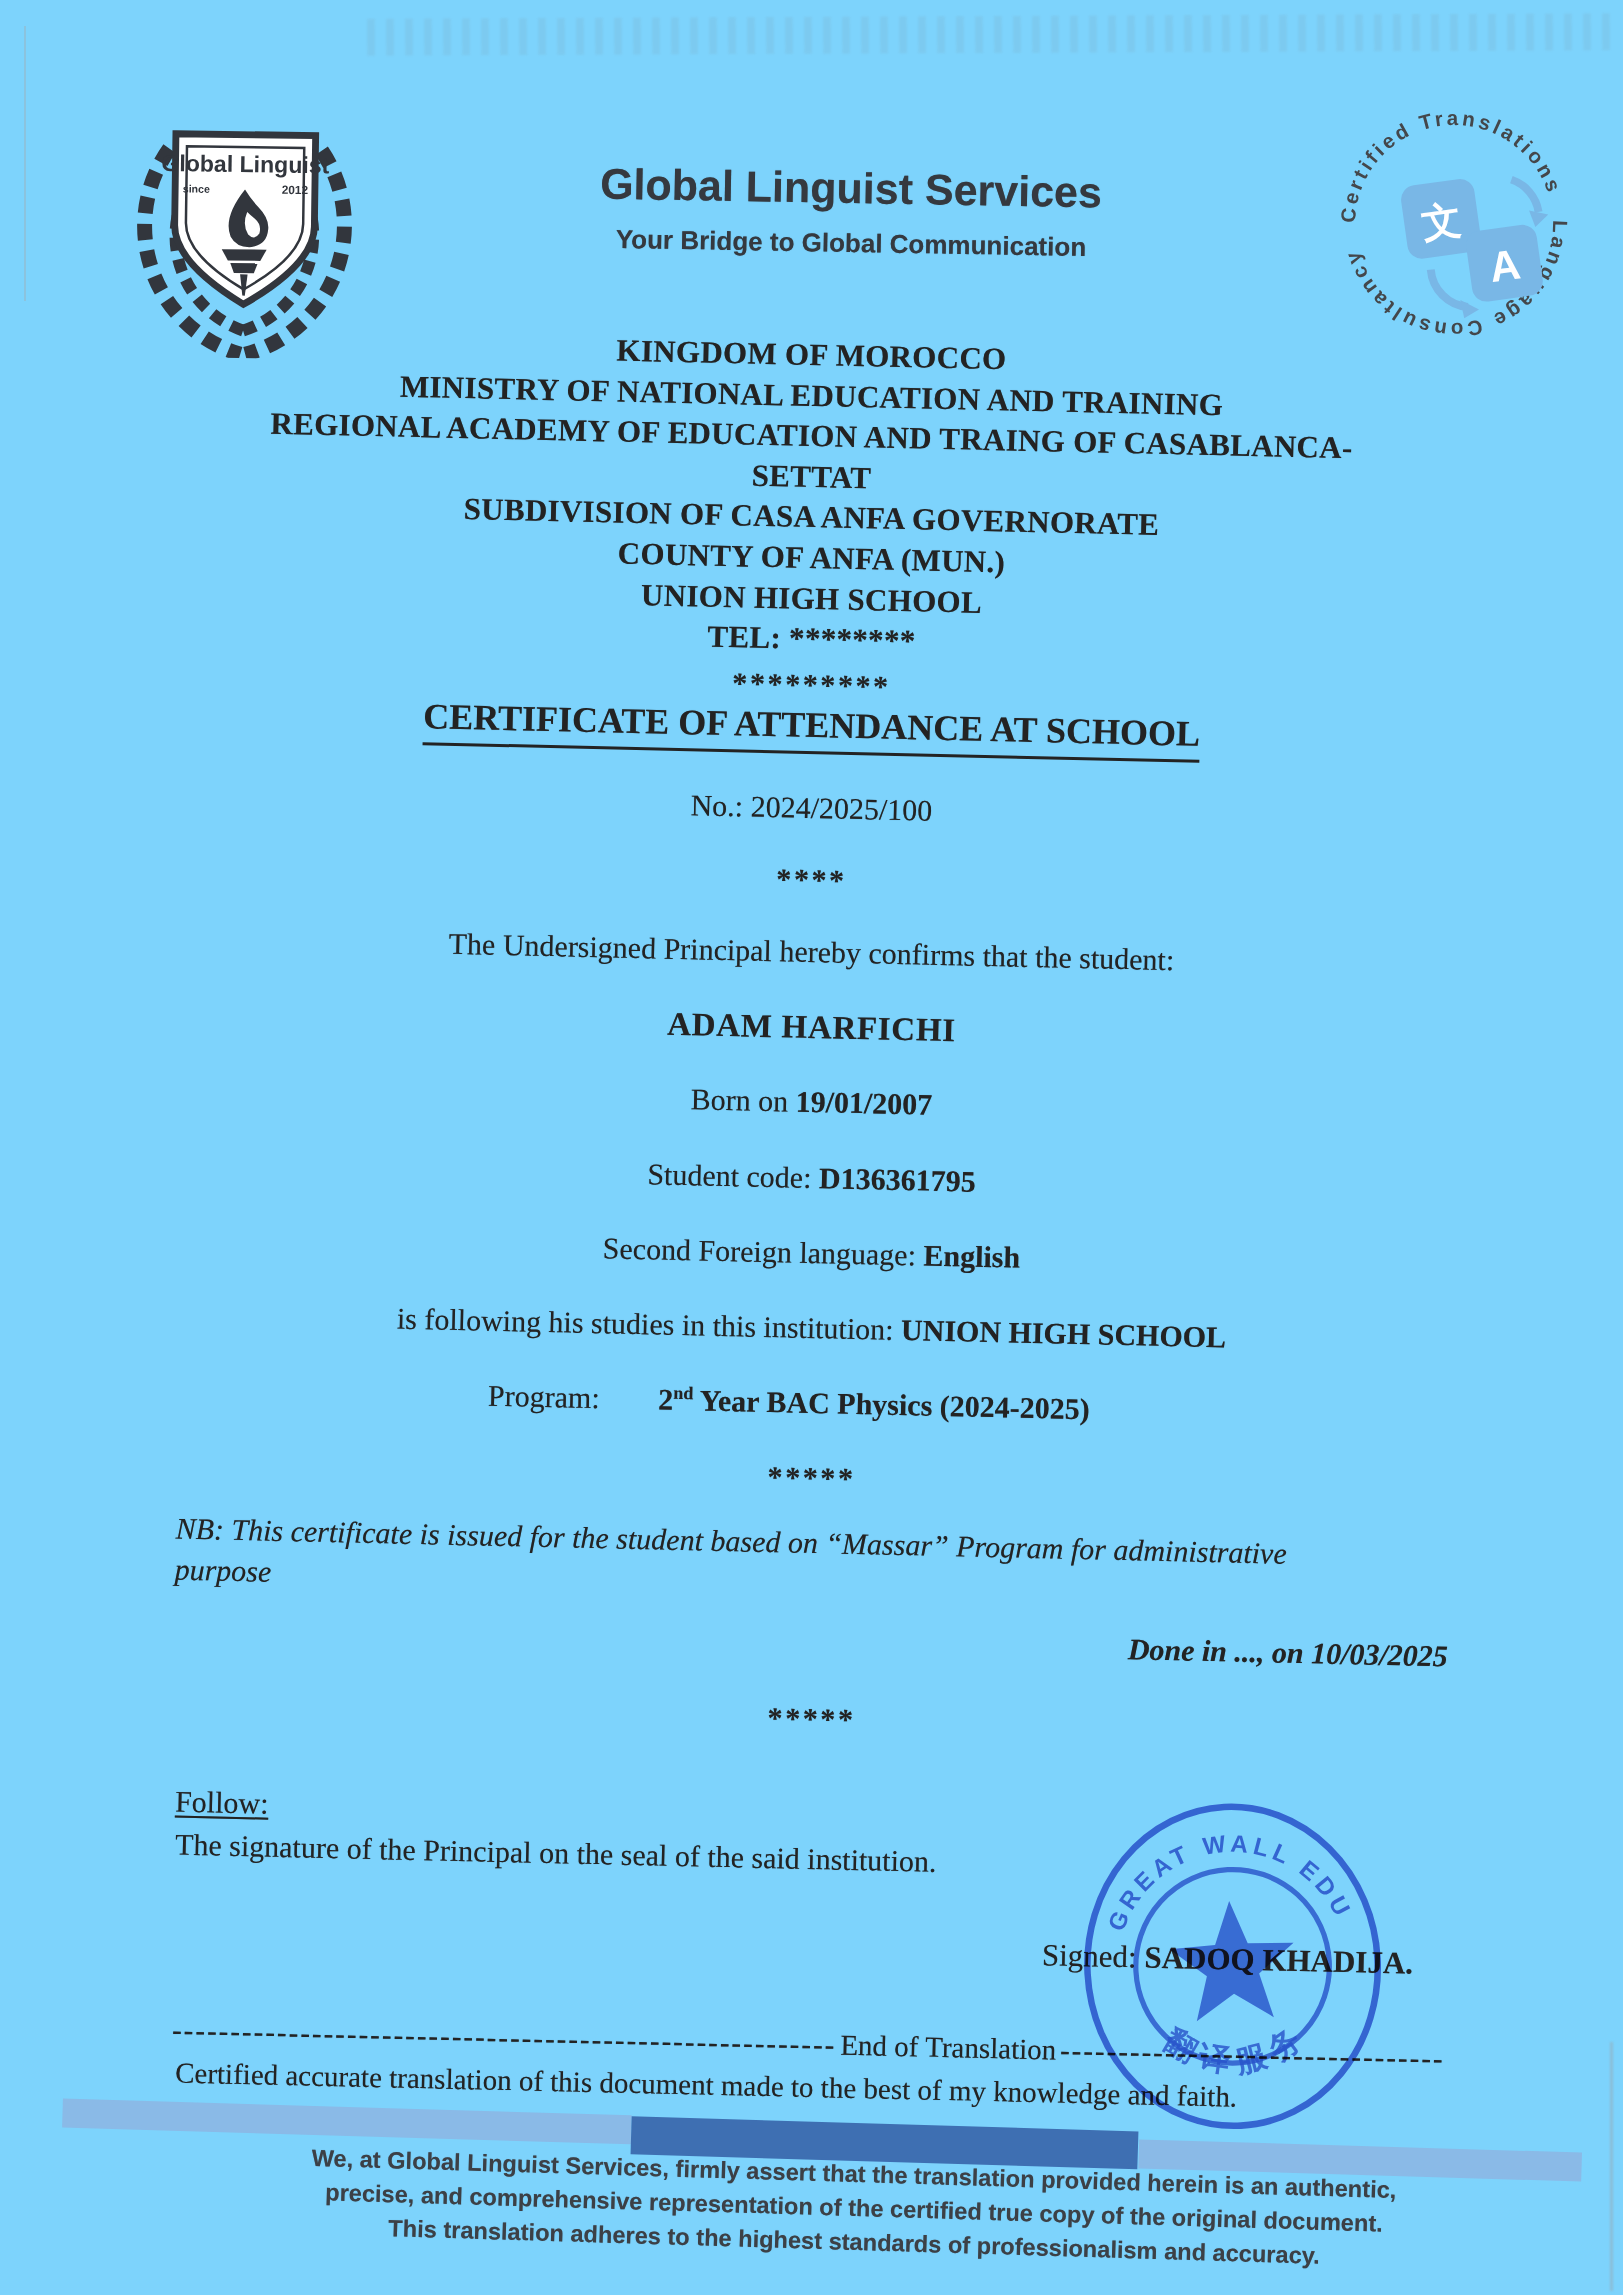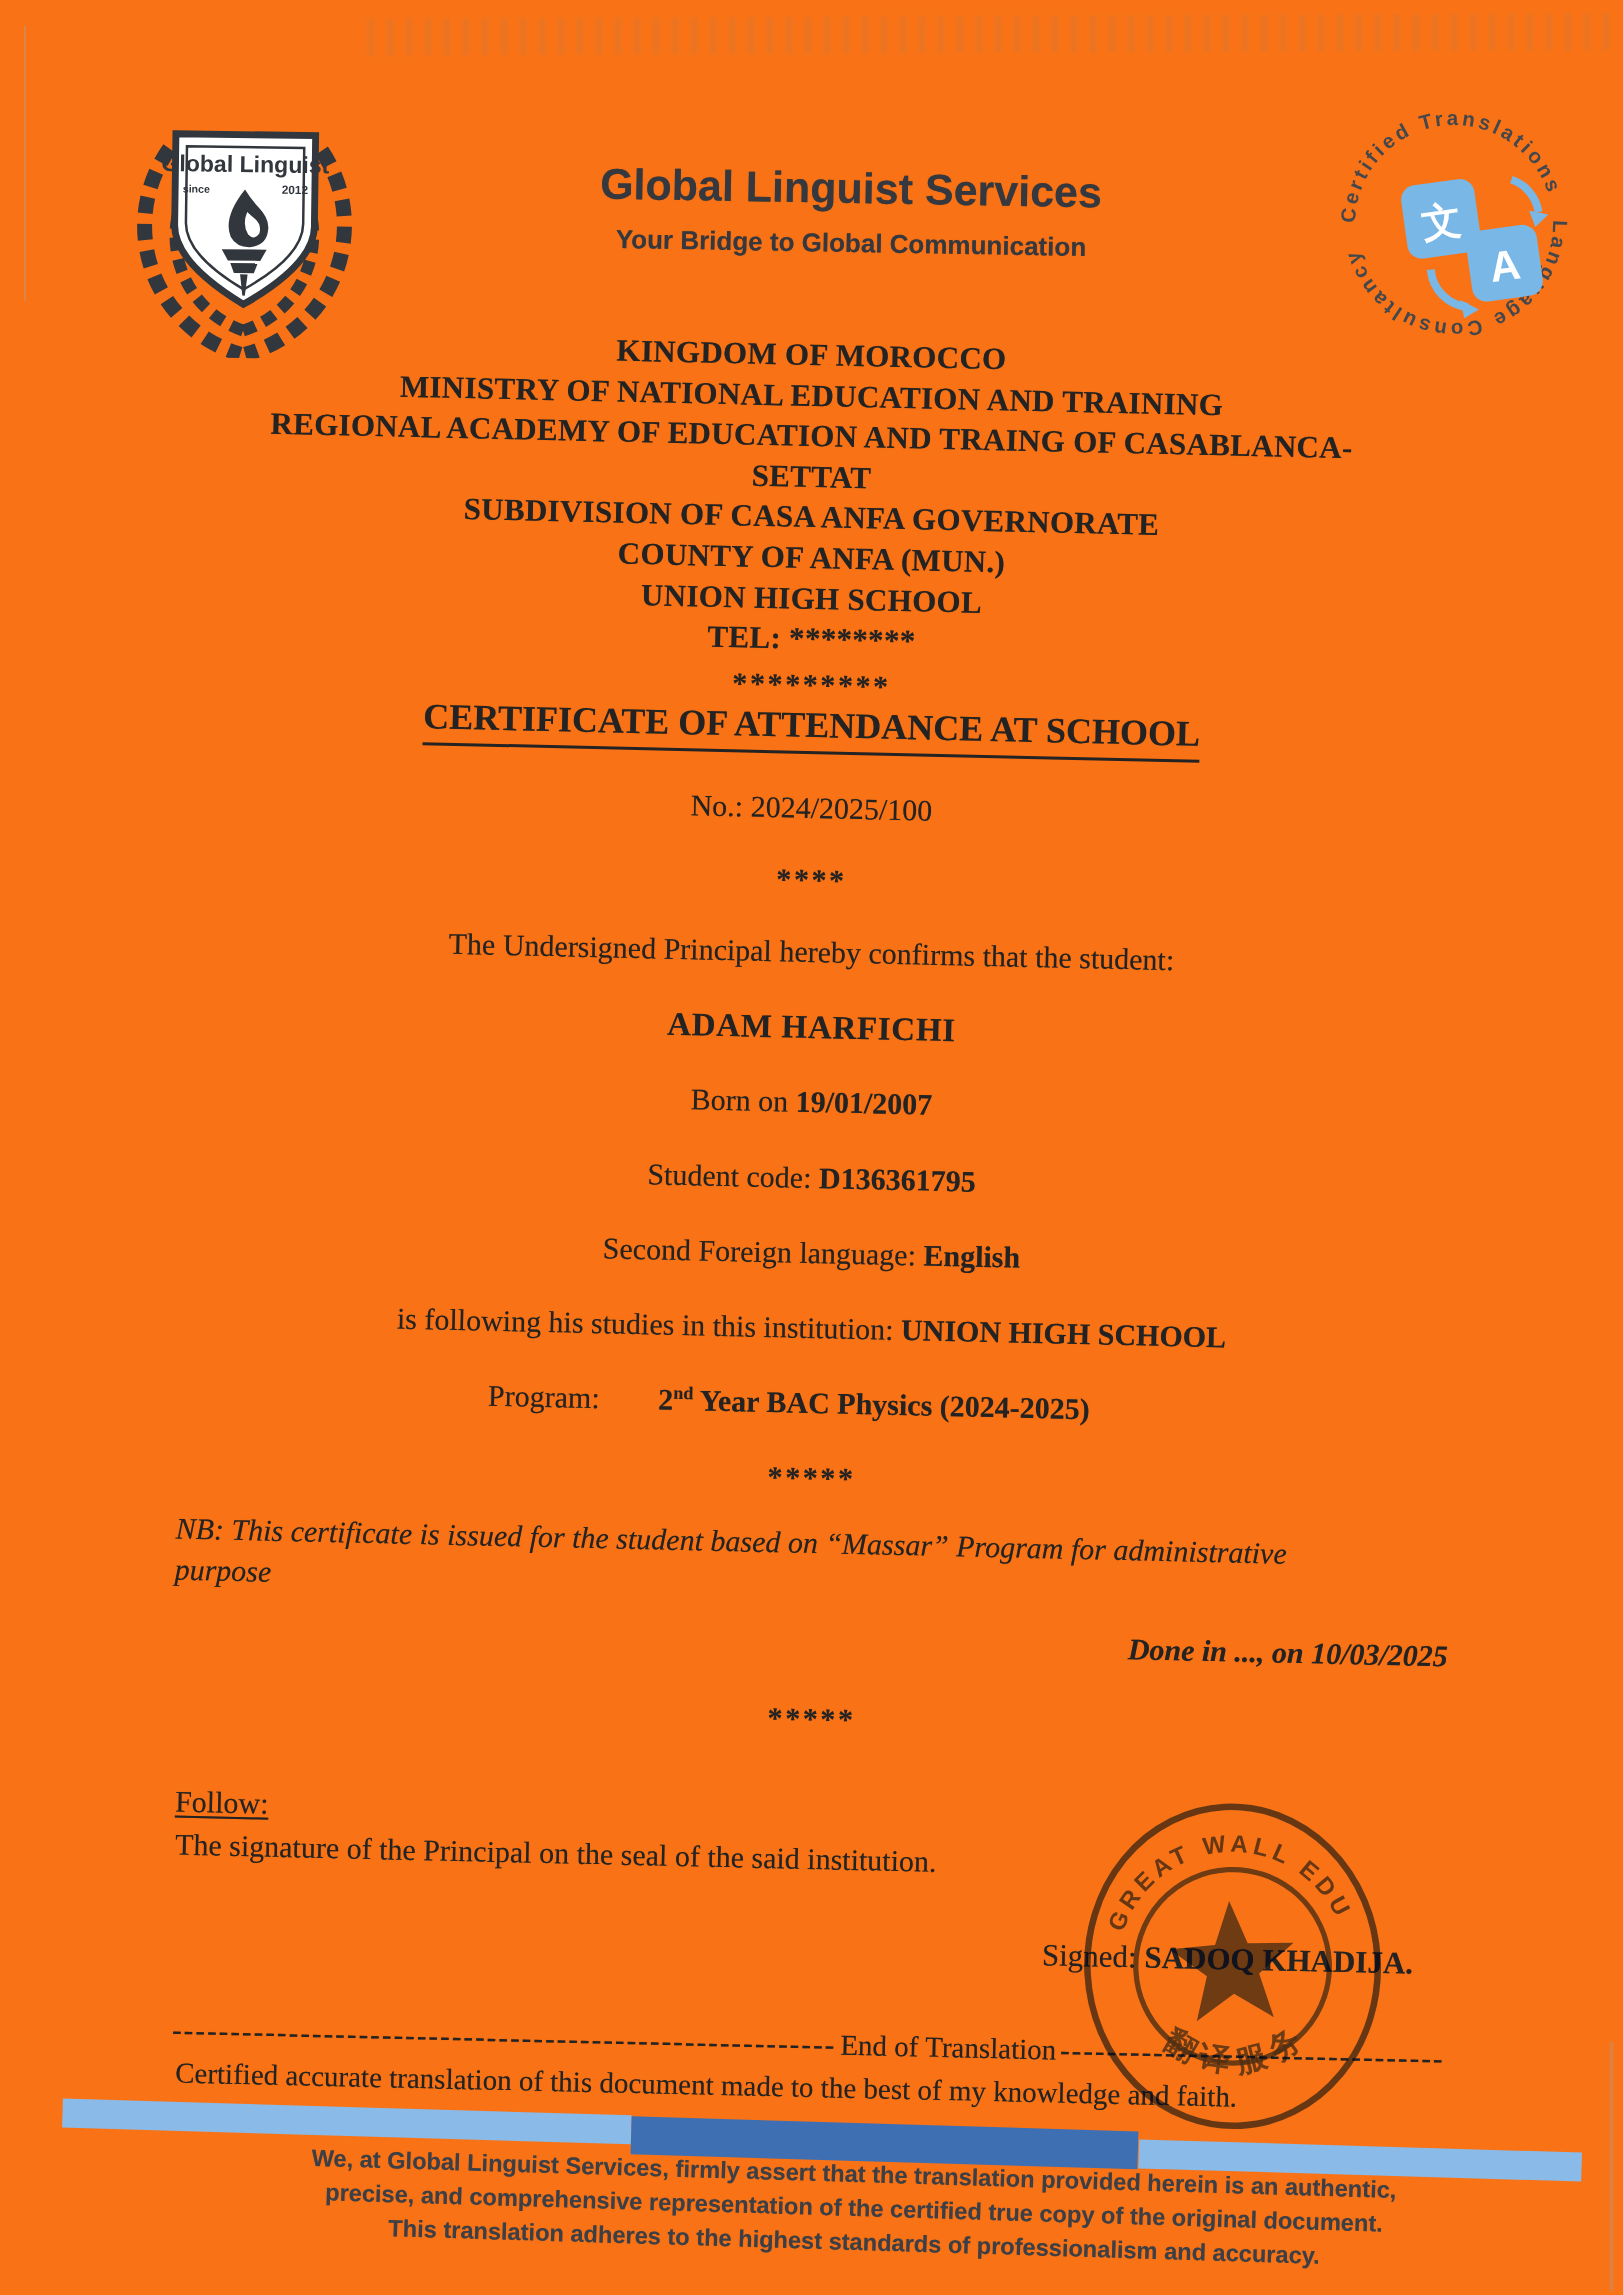--- a/index.html
+++ b/index.html
@@ -1,16 +1,16 @@
 <!DOCTYPE html>
 <html style="font-size:10.5px"><head>
 <meta charset="utf-8">
 <style>
   html,body{margin:0;padding:0;background:#ffffff;}
-  .page{position:relative;width:1623px;height:2295px;background:#f97316;overflow:hidden;
+  .page{position:relative;width:1623px;height:2295px;background:#7dd3fc;overflow:hidden;
         font-family:"Liberation Serif",serif;color:#232323;}
   .abs{position:absolute;}
   .line{position:absolute;left:0;right:0;text-align:center;color:#232323;
         font-family:"Liberation Serif",serif;text-shadow:0 0 0.7px rgba(25,25,25,.45);}
   .tilt{transform:rotate(1.3deg);}
   .tilt2{transform:rotate(1.7deg);}
   .serif46{font-size:30px;}
   .auth{font-size:31px;font-weight:700;letter-spacing:0.3px;}
   .stars{font-size:30px;font-weight:700;letter-spacing:2.6px;}
   .b{font-weight:700;}

